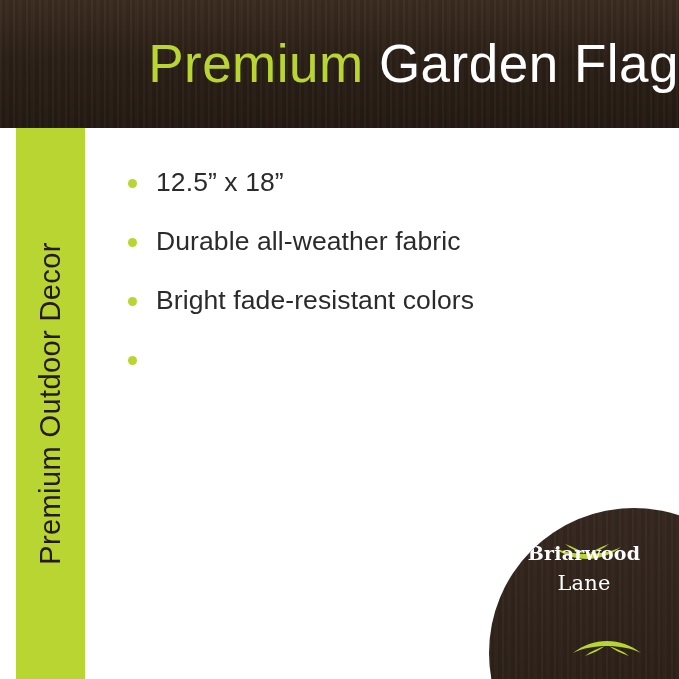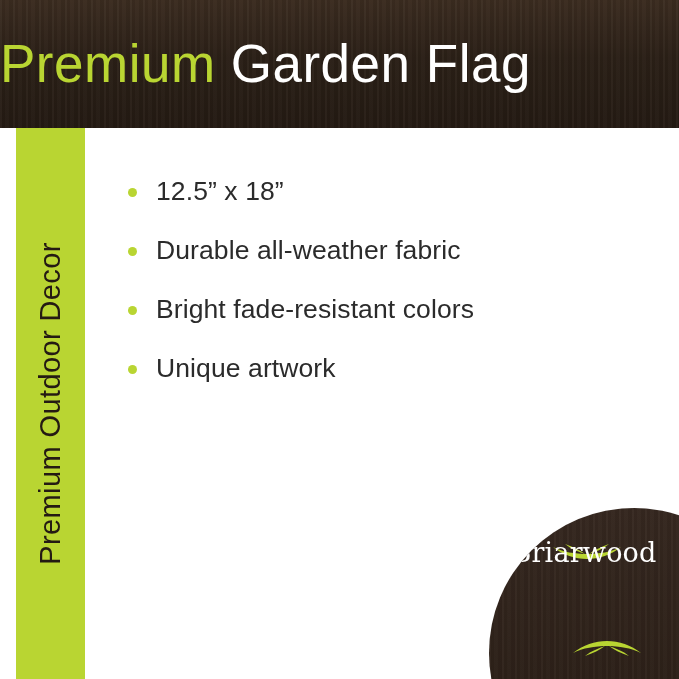--- a/index.html
+++ b/index.html
@@ -33,21 +33,21 @@
         rgba(255,255,255,0.015) 9px,
         rgba(0,0,0,0.05) 9px,
         rgba(0,0,0,0.05) 13px),
       linear-gradient(180deg, #3b2c20 0%, #2b2017 45%, #241a13 100%);
     overflow: hidden;
   }
   .header-title {
     position: absolute;
     left: 0; right: 0;
     top: 33px;
-    text-align: left;
+    text-align: right;
     font-size: 53px;
     font-weight: 400;
     letter-spacing: 0.5px;
     white-space: nowrap;
     line-height: 62px;
   }
   .title-premium { color: #b9d532; }
   .title-rest { color: #ffffff; }
 
   
@@ -84,21 +84,21 @@
     left: 85px;
     top: 128px;
     width: 594px;
     height: 551px;
     background: #ffffff;
   }
 
   .bullet-list {
     position: absolute;
     left: 40px;
-    top: 44px;
+    top: 35px;
     width: 510px;
     margin: 0;
     padding: 0;
     list-style: none;
   }
   .bullet-item {
     position: relative;
     padding-left: 31px;
     margin-bottom: 20px;
     font-size: 26.5px;
@@ -141,24 +141,24 @@
   .brand-inner {
     position: absolute;
     left: 0;
     top: 28px;
     width: 190px;
     text-align: center;
     color: #ffffff;
   }
   .brand-name {
     font-family: "DejaVu Serif", serif;
-    font-size: 27px;
+    font-size: 19px;
     line-height: 34px;
     letter-spacing: 0.2px;
-    font-weight: 400;
+    font-weight: 700;
   }
   .brand-sub {
     font-family: "DejaVu Serif", serif;
     font-size: 21px;
     line-height: 26px;
     letter-spacing: 0.2px;
     font-weight: 400;
   }
   .leaf-top {
     position: absolute;
@@ -200,33 +200,33 @@
       <li class="bullet-item">
         <span class="bullet-dot"></span>
         <span>Durable all-weather fabric</span>
       </li>
       <li class="bullet-item">
         <span class="bullet-dot"></span>
         <span>Bright fade-resistant colors</span>
       </li>
       <li class="bullet-item">
         <span class="bullet-dot"></span>
-        <span>Unique artwork</span>
       </li>
     </ul>
   </div>
 
   <div class="brand-circle">
     <svg class="leaf-top" viewBox="0 0 104 26">
       <path d="M52 21 C40 21 28 17 18 9 C28 14 40 16 52 16 C64 16 76 14 86 9 C76 17 64 21 52 21 Z" fill="#b9d532"></path>
       <path d="M50 16 C44 14 36 11 30 6 C38 9 45 12 50 16 Z" fill="#b9d532"></path>
       <path d="M54 16 C60 14 68 11 74 6 C66 9 59 12 54 16 Z" fill="#b9d532"></path>
     </svg>
     <div class="brand-inner">
       <div class="brand-name">Briarwood</div>
+      <div class="brand-sub">Lane</div>
     </div>
     <svg class="leaf-bottom" viewBox="0 0 104 26">
       <path d="M52 5 C40 5 28 9 18 17 C28 12 40 10 52 10 C64 10 76 12 86 17 C76 9 64 5 52 5 Z" fill="#b9d532"></path>
       <path d="M50 10 C44 12 36 15 30 20 C38 17 45 14 50 10 Z" fill="#b9d532"></path>
       <path d="M54 10 C60 12 68 15 74 20 C66 17 59 14 54 10 Z" fill="#b9d532"></path>
     </svg>
   </div>
 
 </div>
 

